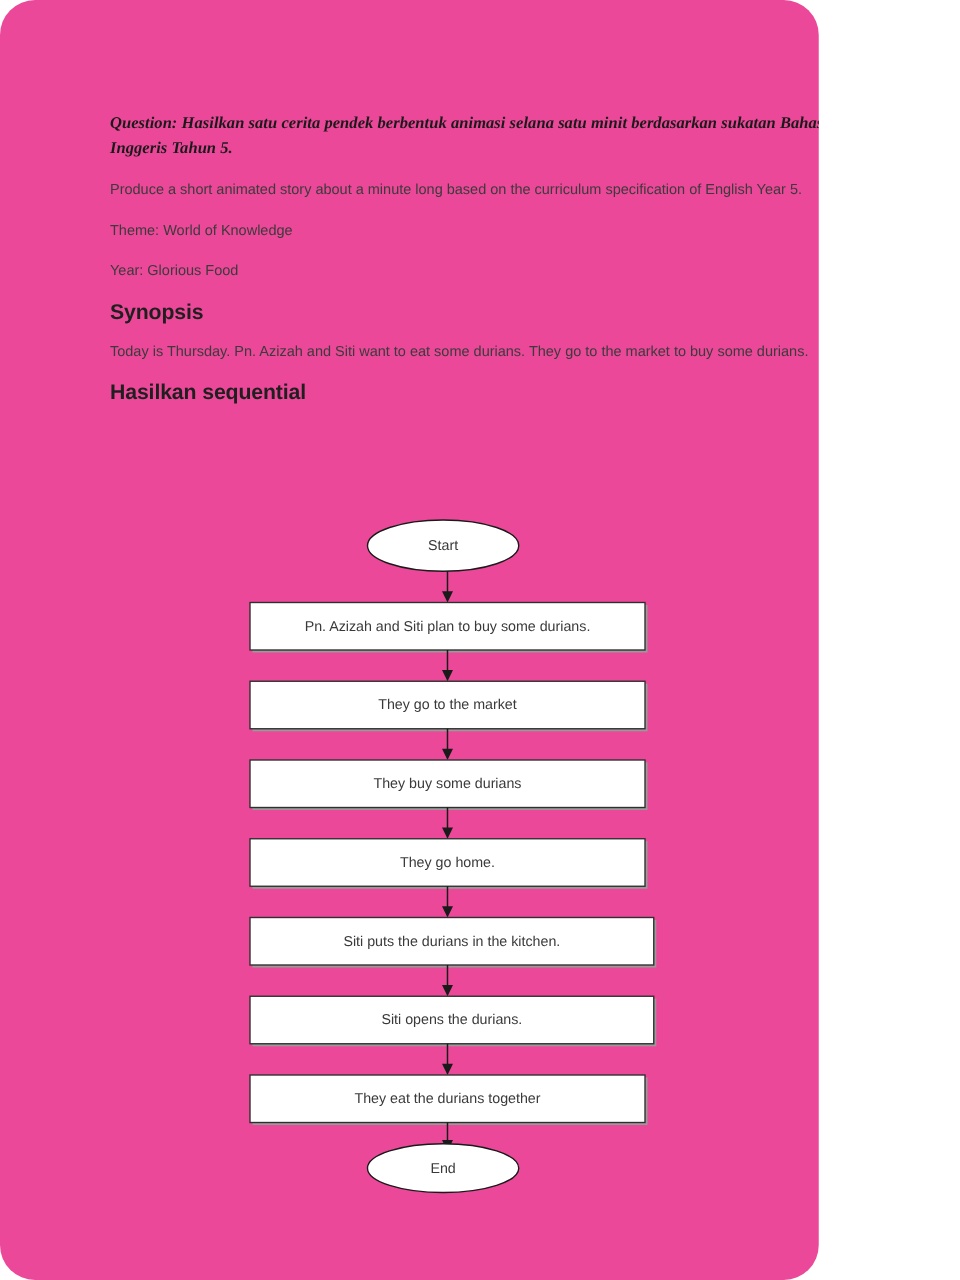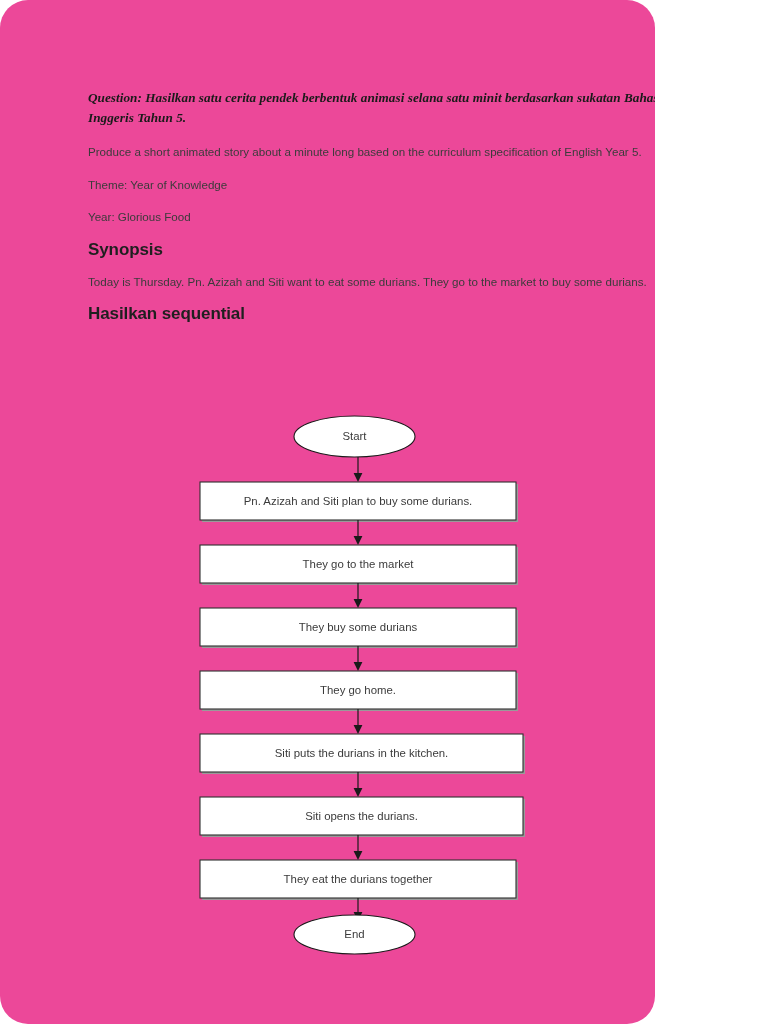--- a/index.html
+++ b/index.html
@@ -122,21 +122,21 @@
 <body>
 
 <div class="page">
 
   <div class="text-block">
 
     <p class="question-line">Question:  Hasilkan satu cerita pendek berbentuk animasi selana satu minit berdasarkan sukatan Bahasa Inggeris Tahun 5.</p>
 
     <p class="para">Produce a short animated story about a minute long based on the curriculum specification of English Year 5.</p>
 
-    <p class="para">Theme: Year of Knowledge</p>
+    <p class="para">Theme: World of Knowledge</p>
 
     <p class="para">Year: Glorious Food</p>
 
     <p class="heading">Synopsis</p>
 
     <p class="para">Today is Thursday. Pn. Azizah and Siti want to eat some durians. They go to the market to buy some durians.</p>
 
     <p class="heading">Hasilkan sequential</p>
 
   </div>

